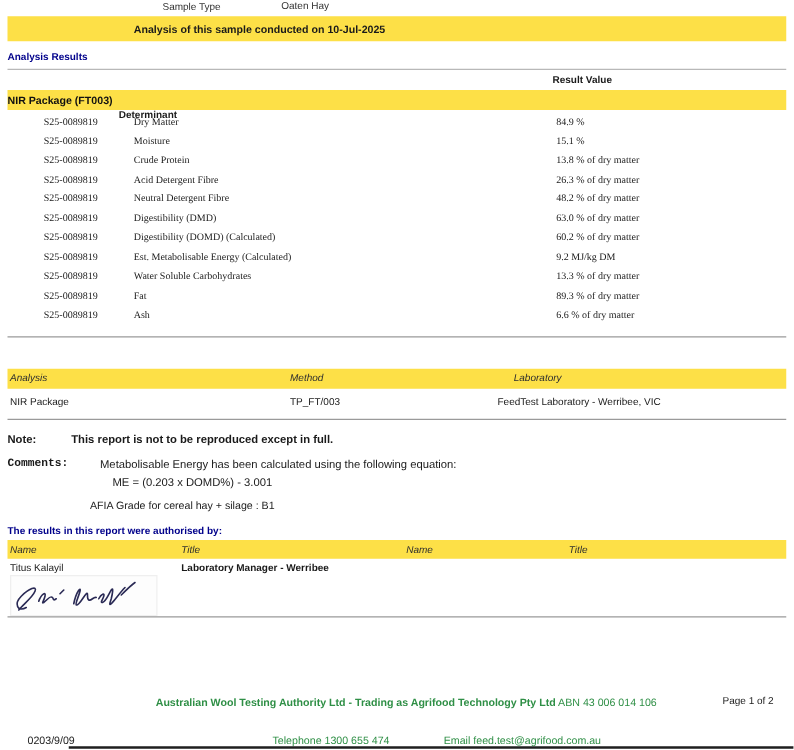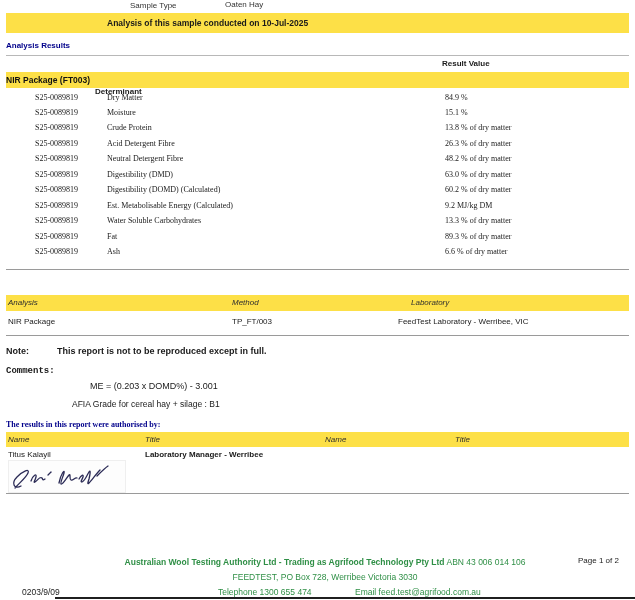--- a/index.html
+++ b/index.html
@@ -117,24 +117,25 @@
   <span class="abs fs8" style="left:8px;top:317px;text-align:right;">NIR Package</span>
   <span class="abs fs8" style="left:232px;top:317px;">TP_FT/003</span>
   <span class="abs fs8" style="left:398px;top:317px;">FeedTest Laboratory - Werribee, VIC</span>
 
   <div class="hline" style="top:335px;"></div>
 
   <span class="abs fs9 b" style="left:6px;top:346px;">Note:</span>
   <span class="abs fs9 b" style="left:57px;top:346px;">This report is not to be reproduced except in full.</span>
 
   <span class="abs fs9 b" style="left:6px;top:366px;font-family:Liberation Mono, monospace;">Comments:</span>
+  <span class="abs fs9" style="left:80px;top:366px;">Metabolisable Energy has been calculated using the following equation:</span>
   <span class="abs fs9" style="left:90px;top:381px;">ME = (0.203 x DOMD%) - 3.001</span>
   <span class="abs fs85" style="left:72px;top:399px;">AFIA Grade for cereal hay + silage : B1</span>
 
-  <span class="abs fs8 b blue" style="left:6px;top:420px;font-family:Liberation Serif, serif;">The results in this report were authorised by:</span>
+  <span class="abs fs8 b blue" style="left:6px;top:420px;">The results in this report were authorised by:</span>
   <div class="bar" style="top:432px;height:15px;"></div>
   <span class="abs fs8 i" style="left:8px;top:435px;">Name</span>
   <span class="abs fs8 i" style="left:145px;top:435px;">Title</span>
   <span class="abs fs8 i" style="left:325px;top:435px;">Name</span>
   <span class="abs fs8 i" style="left:455px;top:435px;">Title</span>
   <span class="abs fs8" style="left:8px;top:450px;">Titus Kalayil</span>
   <span class="abs fs8 b" style="left:145px;top:450px;">Laboratory Manager - Werribee</span>
 
   <div class="sigbox">
     <svg width="116" height="31" viewBox="0 0 116 31">
@@ -149,19 +150,18 @@
     </svg>
   </div>
 
   <div class="hline" style="top:493px;"></div>
 
   <div class="footer-center fs85 green" style="top:557px;">
     <span class="b">Australian Wool Testing Authority Ltd - Trading as Agrifood Technology Pty Ltd</span>
     <span>ABN 43 006 014 106</span>
   </div>
   <span class="abs fs8" style="left:578px;top:556px;color:#222;">Page 1 of 2</span>
-  <div class="footer-center fs85 green" style="top:572px;">FEEDTEST, PO Box 728, Werribee  Victoria  3030</div>
   <span class="abs fs85 green" style="left:218px;top:587px;text-align:center;">Telephone 1300 655 474</span>
   <span class="abs fs85 green" style="left:355px;top:587px;">Email feed.test@agrifood.com.au</span>
   <span class="abs fs85" style="left:22px;top:587px;color:#222;">0203/9/09</span>
 
   <div class="bottom-rule"></div>
 </div>
 
 </body></html>

